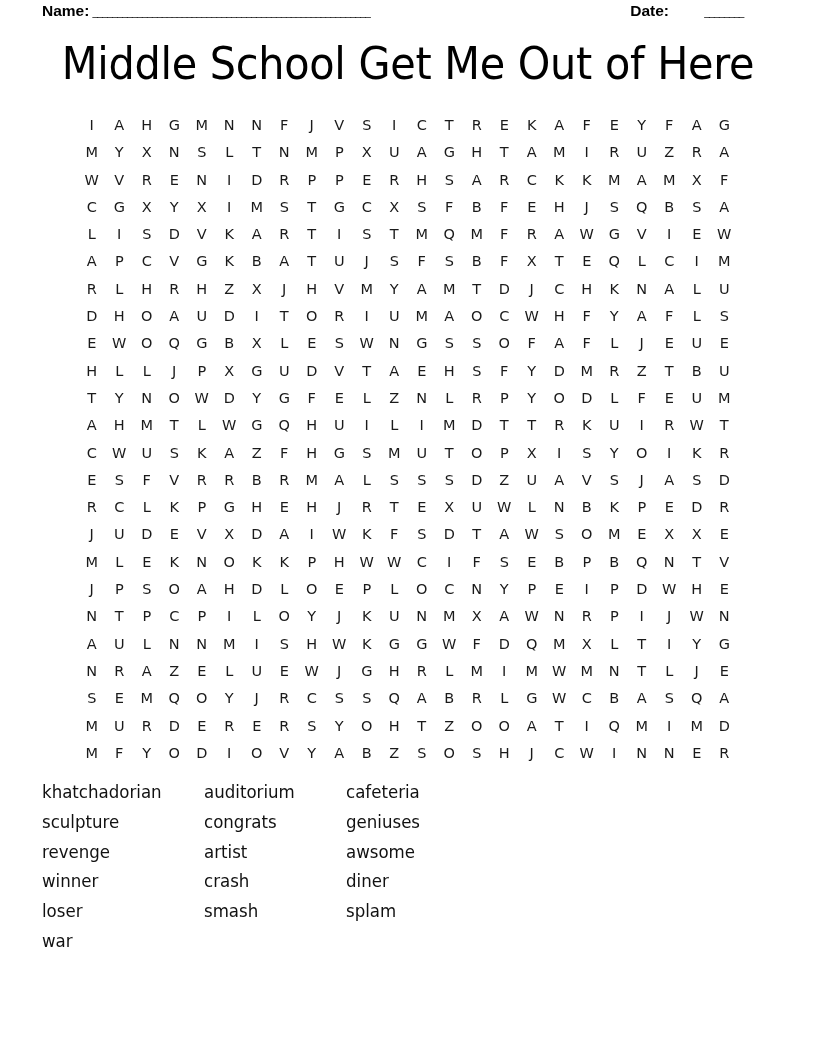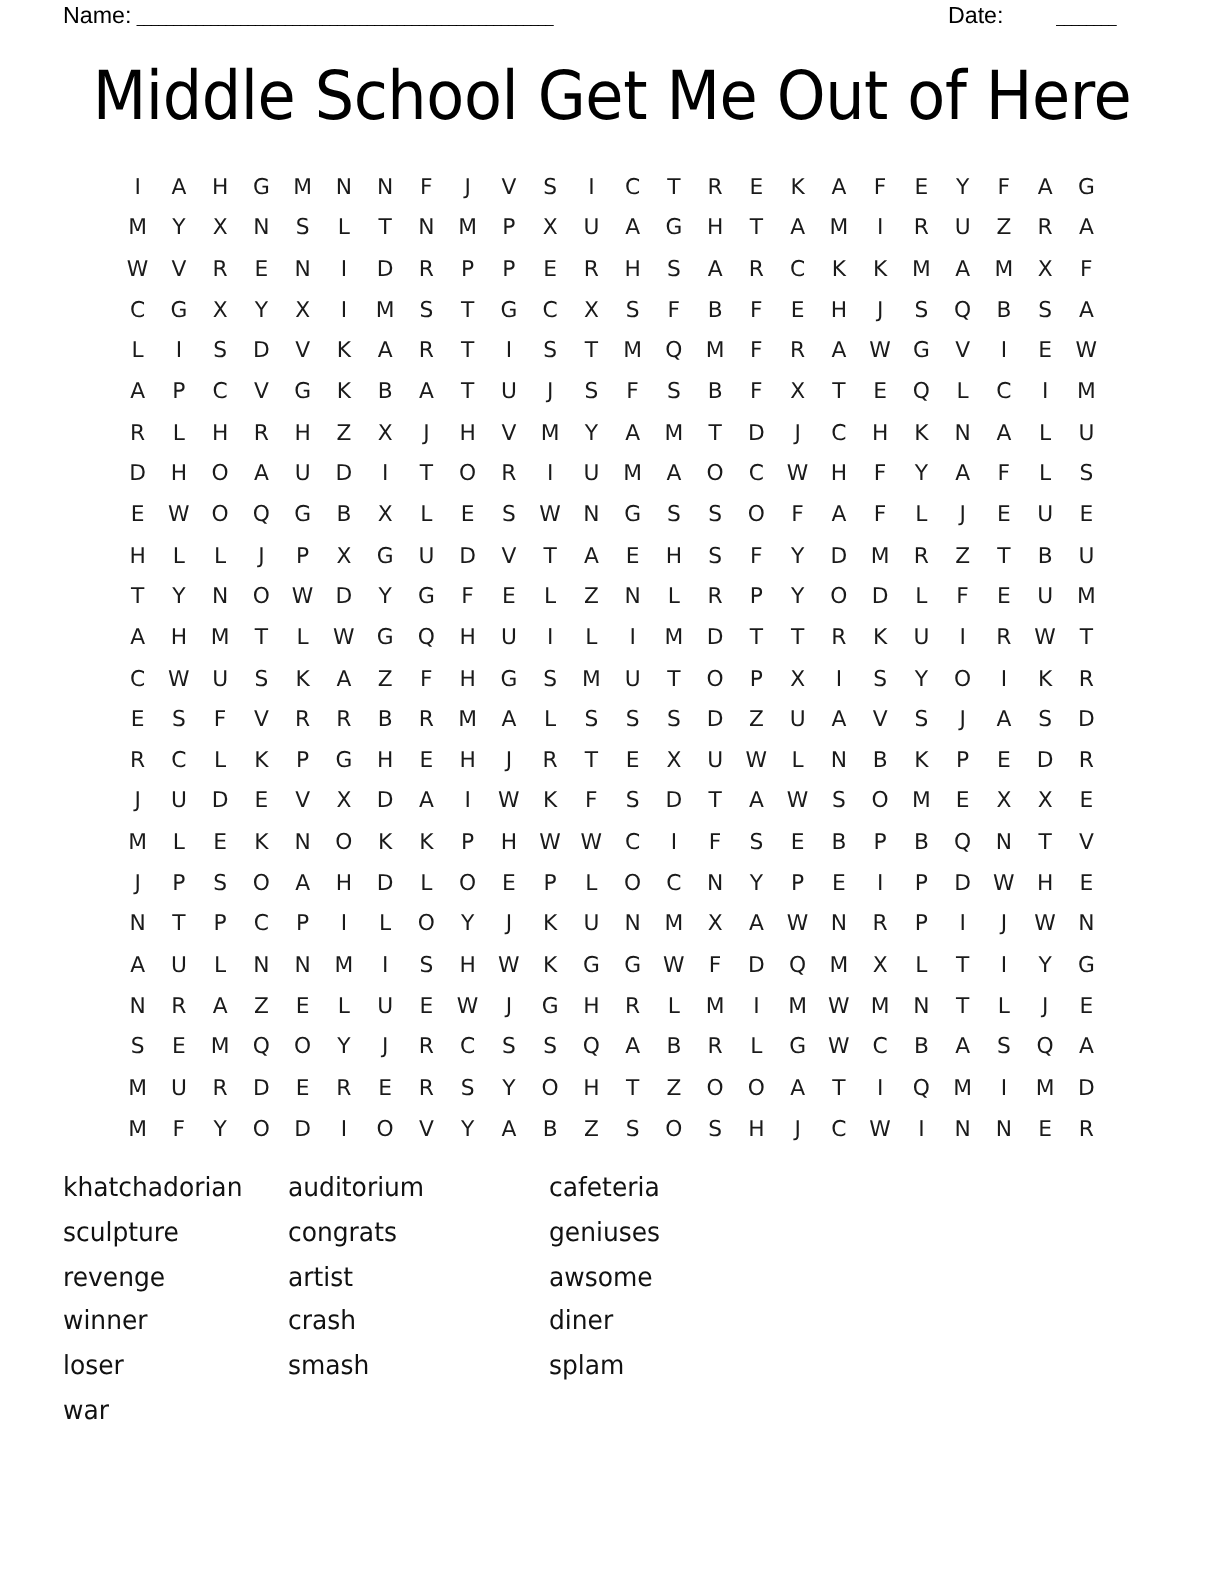--- a/index.html
+++ b/index.html
@@ -25,20 +25,21 @@
     height: 22px;
     display: flex;
     align-items: baseline;
     font-family: "Liberation Sans", sans-serif;
     font-size: 15.5px;
     white-space: nowrap;
   }
   .header-label {
     font-size: 15.5px;
     letter-spacing: 0px;
+    font-weight: bold;
   }
   .rule {
     font-family: "Liberation Sans", sans-serif;
     font-size: 10px;
     letter-spacing: -0.6px;
     overflow: hidden;
   }
   .rule-name {
     flex: 1 1 auto;
     margin-left: 3px;
@@ -98,22 +99,22 @@
     position: absolute;
     top: 778px;
     left: 42px;
     width: 740px;
     display: flex;
   }
   .word-col {
     flex: 0 0 auto;
   }
   .word-col-0 { width: 150px; }
-  .word-col-1 { width: 142px; }
-  .word-col-2 { width: 144px; margin-left: 32px; }
+  .word-col-1 { width: 142px; margin-left: 12px; }
+  .word-col-2 { width: 144px; }
   .word-col-3 { width: 142px; }
   .word-col-4 { width: 150px; }
   .word-item {
     font-family: "DejaVu Sans", sans-serif;
     font-size: 17.5px;
     line-height: 29.8px;
     height: 29.8px;
     color: #111111;
     white-space: nowrap;
     transform: scaleX(0.95);

